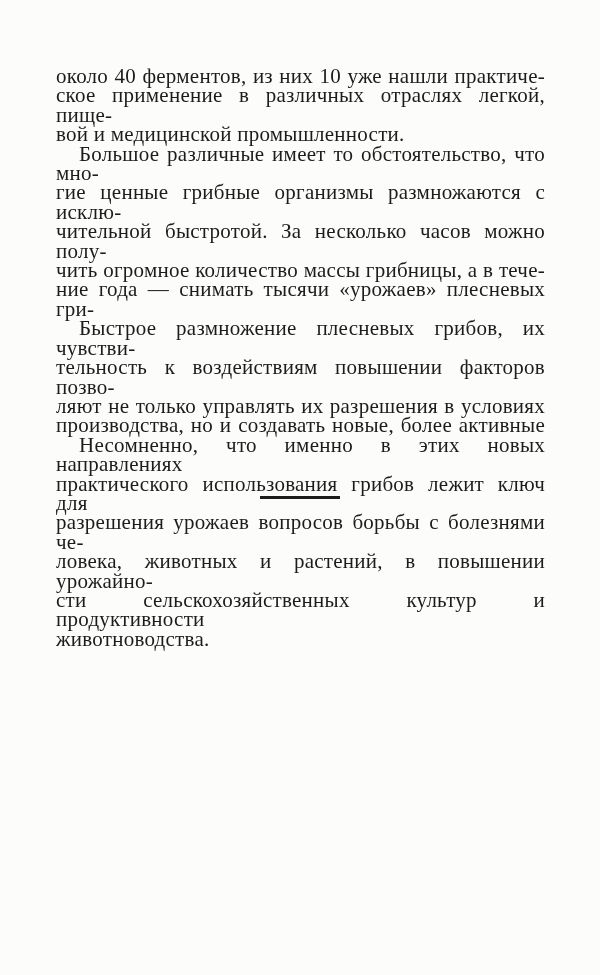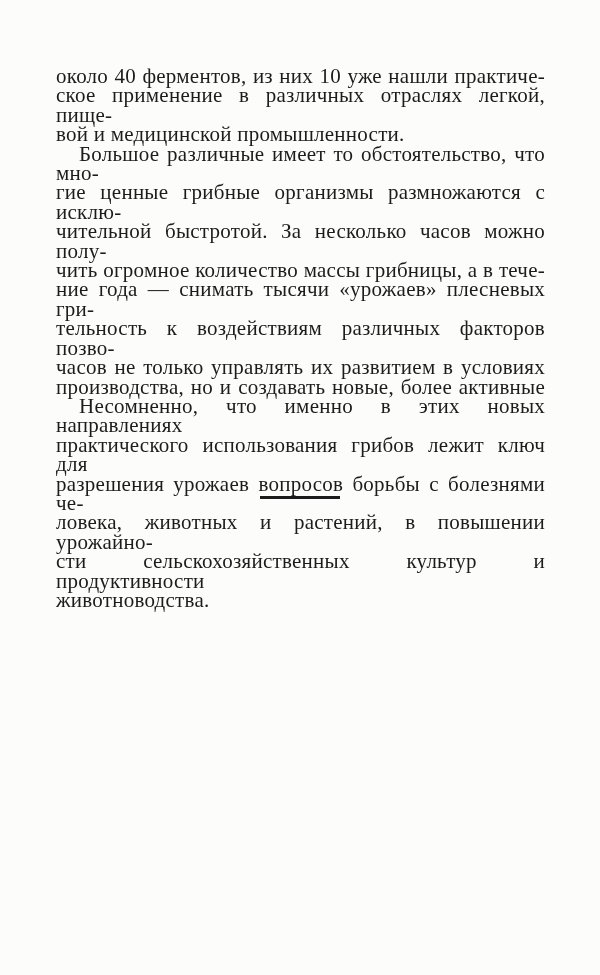--- a/index.html
+++ b/index.html
@@ -67,22 +67,23 @@
 
     <p class="para">
       <span class="line indent">Большое различные имеет то обстоятельство, что мно-</span>
       <span class="line">гие ценные грибные организмы размножаются с исклю-</span>
       <span class="line">чительной быстротой. За несколько часов можно полу-</span>
       <span class="line">чить огромное количество массы грибницы, а в тече-</span>
       <span class="line">ние года — снимать тысячи «урожаев» плесневых гри-</span>
     </p>
 
     <p class="para">
-      <span class="line">тельность к воздействиям различных факторов позво-</span>
-      <span class="line">часов не только управлять их развитием в условиях</span>
+      <span class="line indent">Быстрое размножение плесневых грибов, их чувстви-</span>
+      <span class="line">тельность к воздействиям повышении факторов позво-</span>
+      <span class="line">ляют не только управлять их разрешения в условиях</span>
       <span class="line">производства, но и создавать новые, более активные</span>
     </p>
 
     <p class="para">
       <span class="line indent">Несомненно, что именно в этих новых направлениях</span>
       <span class="line">практического использования грибов лежит ключ для</span>
       <span class="line">разрешения урожаев вопросов борьбы с болезнями че-</span>
       <span class="line">ловека, животных и растений, в повышении урожайно-</span>
       <span class="line">сти сельскохозяйственных культур и продуктивности</span>
       <span class="line last">животноводства.</span>

